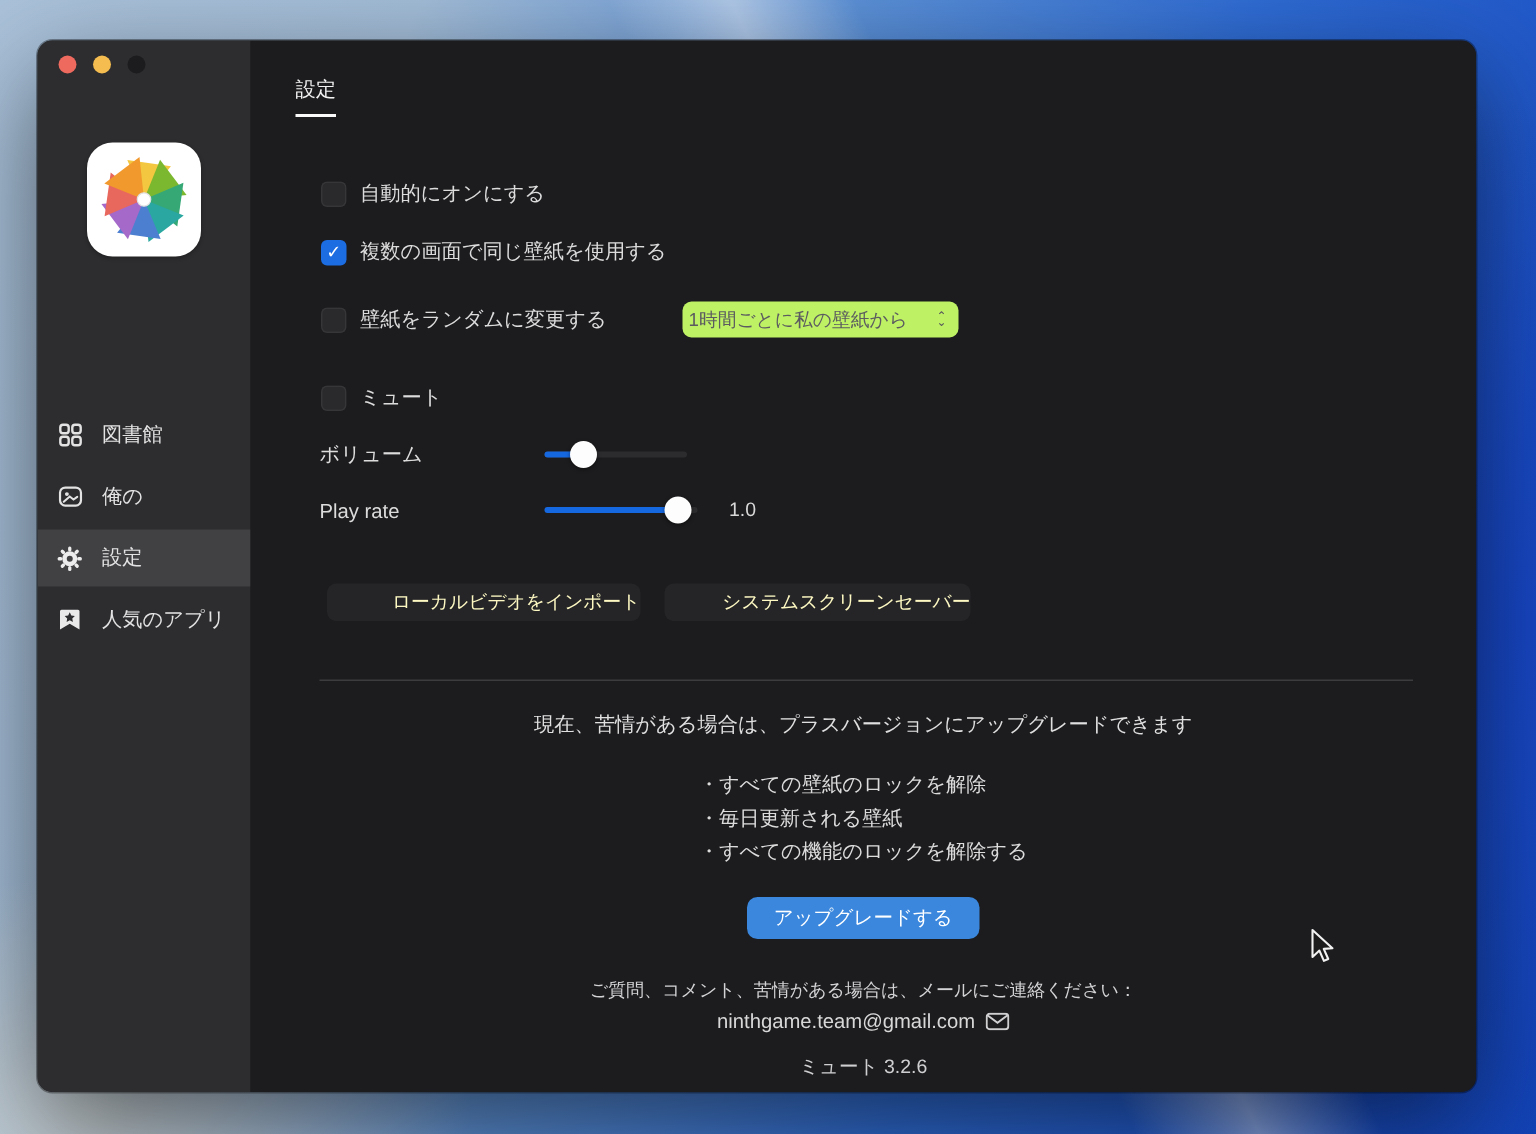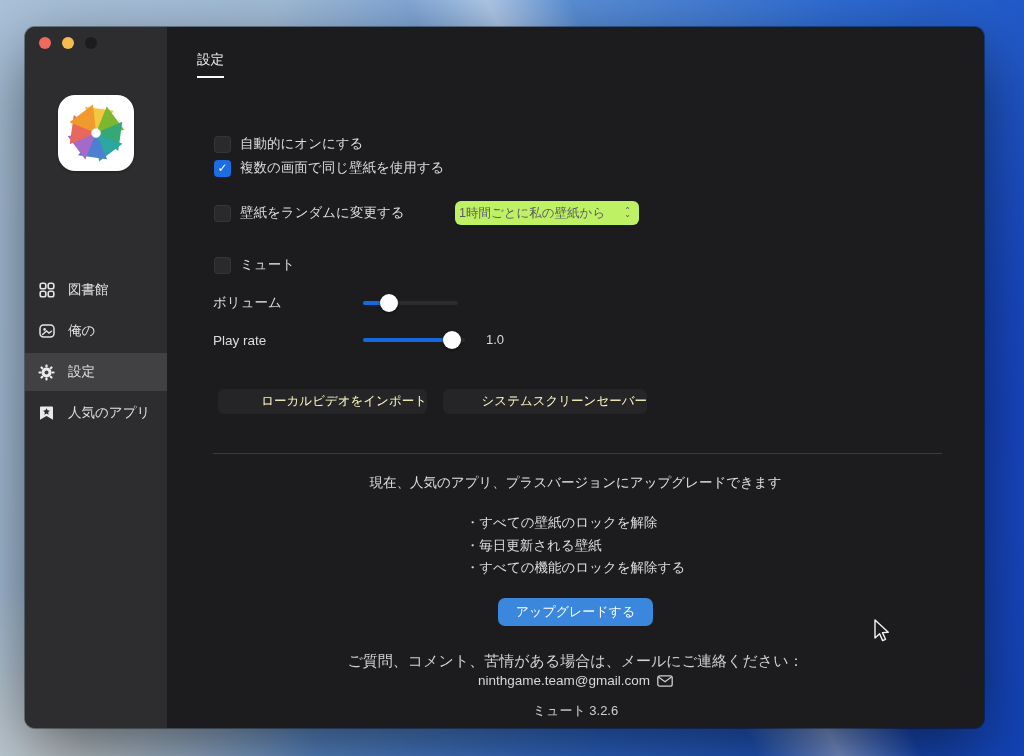--- a/index.html
+++ b/index.html
@@ -86,21 +86,21 @@
 
   .center-wrap { left:0; width:100%; text-align:center; }
   .upg-title { top:447px; font-size:13.5px; color:#e0e0e1; }
   .bullets { top:485px; }
   .bullets .inner { display:inline-block; text-align:left; font-size:13.5px; color:#dcdcdd; line-height:22.5px; }
   .upgrade-btn {
     left:0; right:0; top:571px; margin:0 auto; display:block;
     width:155px; height:28px; background:#3a87dd; border:none; border-radius:7px;
     color:#fff; font-size:13px; font-family:inherit;
   }
-  .contact { top:625px; font-size:15px; color:#d3d3d5; }
+  .contact { top:625px; font-size:12px; color:#d3d3d5; }
   .email-row { top:646px; font-size:13.5px; color:#d8d8d9; }
   .email-row .env { display:inline-block; vertical-align:-2px; margin-left:7px; }
   .version { top:675px; font-size:13px; color:#cfcfd1; }
 
   .cursor { position:absolute; left:872px; top:618px; width:18px; height:26px; z-index:50; pointer-events:none; }
 </style>
 </head>
 <body>
 
 <div class="window">
@@ -178,21 +178,21 @@
         </span>
         <span>人気のアプリ</span>
       </div>
     </div>
   </div>
 
   <div class="main">
 
     <div class="abs tab">設定</div>
 
-    <div class="abs check-row" style="top:108px;">
+    <div class="abs check-row" style="top:93px;">
       <span class="checkbox"></span>
       <span class="check-label">自動的にオンにする</span>
     </div>
 
     <div class="abs check-row" style="top:132px;">
       <span class="checkbox on">✓</span>
       <span class="check-label">複数の画面で同じ壁紙を使用する</span>
     </div>
 
     <div class="abs check-row" style="top:177px;">
@@ -227,21 +227,21 @@
         <div class="thumb" style="left: calc(87% - 9px);"></div>
       </div>
       <span class="rate-value">1.0</span>
     </div>
 
     <button class="gray-btn" style="left:51px; top:362px; width:209px;">ローカルビデオをインポート</button>
     <button class="gray-btn" style="left:276px; top:362px; width:204px;">システムスクリーンセーバー</button>
 
     <div class="abs divider"></div>
 
-    <div class="abs center-wrap upg-title">現在、人気のアプリ、プラスバージョンにアップグレードできます</div>
+    <div class="abs center-wrap upg-title">現在、苦情がある場合は、プラスバージョンにアップグレードできます</div>
 
     <div class="abs center-wrap bullets">
       <div class="inner">
         <div>・すべての壁紙のロックを解除</div>
         <div>・毎日更新される壁紙</div>
         <div>・すべての機能のロックを解除する</div>
       </div>
     </div>
 
     <button class="abs upgrade-btn">アップグレードする</button>

